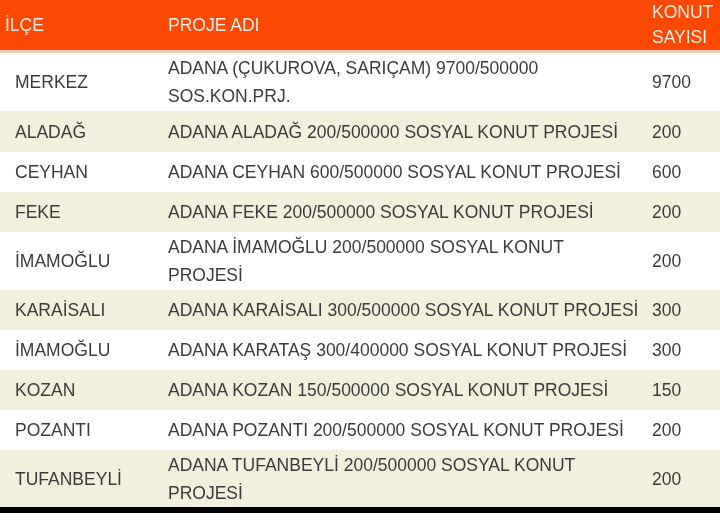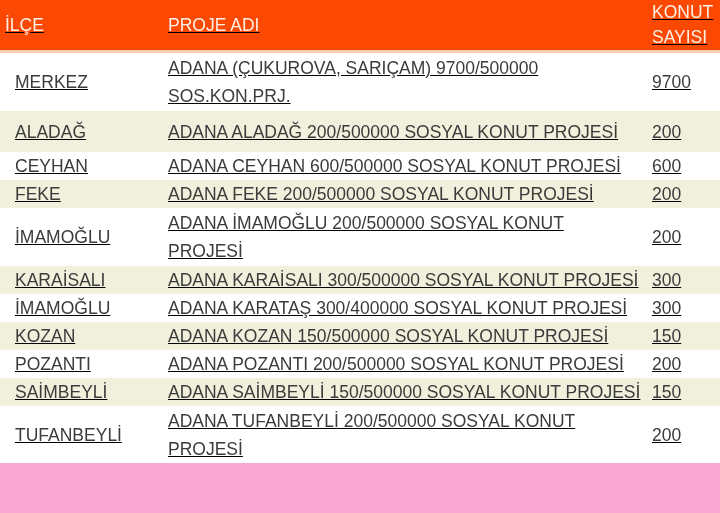--- a/index.html
+++ b/index.html
@@ -5,22 +5,21 @@
   html, body {
     margin: 0;
     padding: 0;
     background: #ffffff;
     font-family: "Liberation Sans", sans-serif;
   }
   .table-wrap {
     width: 720px;
     height: 513px;
     overflow: hidden;
-    background: #f9a8d4;
-    text-decoration: underline;
+    background: #000000;
   }
   table.housing-table {
     border-collapse: collapse;
     table-layout: fixed;
     width: 720px;
   }
   col.c-district { width: 168px; }
   col.c-project  { width: 484px; }
   col.c-count    { width: 68px;  }
 
@@ -47,21 +46,21 @@
     padding: 0;
     line-height: 28px;
   }
   tbody tr:nth-child(even) { background: #F0F0DC; }
   tbody tr:nth-child(odd)  { background: #FFFFFF; }
 
   td.district-cell { padding-left: 15px; }
   td.project-cell  { white-space: pre-line; }
   td.count-cell    { }
 
-  tr.rh28 td { height: 28px; }
+  tr.rh28 td { height: 40px; }
   tr.rh29 td { height: 41px; }
   tr.rh57 td { height: 57px; }
   tr.rh58 td { height: 58px; }
   tr.rh63 td { height: 63px; }
 </style>
 </head>
 <body>
 
 <div class="table-wrap">
   <table class="housing-table">
@@ -118,25 +117,20 @@
       <tr class="rh28">
         <td class="district-cell">KOZAN</td>
         <td class="project-cell">ADANA KOZAN 150/500000 SOSYAL KONUT PROJESİ</td>
         <td class="count-cell">150</td>
       </tr>
       <tr class="rh28">
         <td class="district-cell">POZANTI</td>
         <td class="project-cell">ADANA POZANTI 200/500000 SOSYAL KONUT PROJESİ</td>
         <td class="count-cell">200</td>
       </tr>
-      <tr class="rh28">
-        <td class="district-cell">SAİMBEYLİ</td>
-        <td class="project-cell">ADANA SAİMBEYLİ 150/500000 SOSYAL KONUT PROJESİ</td>
-        <td class="count-cell">150</td>
-      </tr>
       <tr class="rh57">
         <td class="district-cell">TUFANBEYLİ</td>
         <td class="project-cell">ADANA TUFANBEYLİ 200/500000 SOSYAL KONUT
 PROJESİ</td>
         <td class="count-cell">200</td>
       </tr>
     </tbody>
   </table>
 </div>
 

